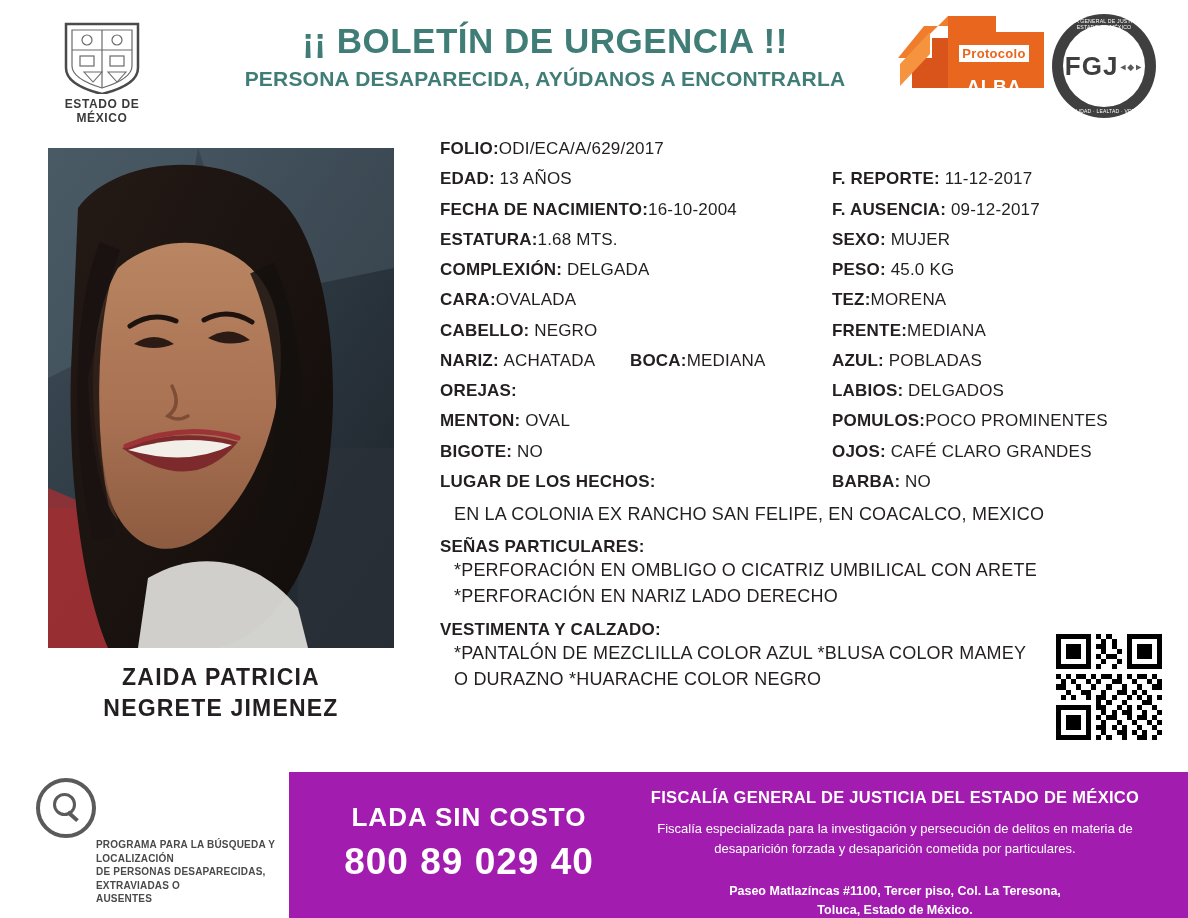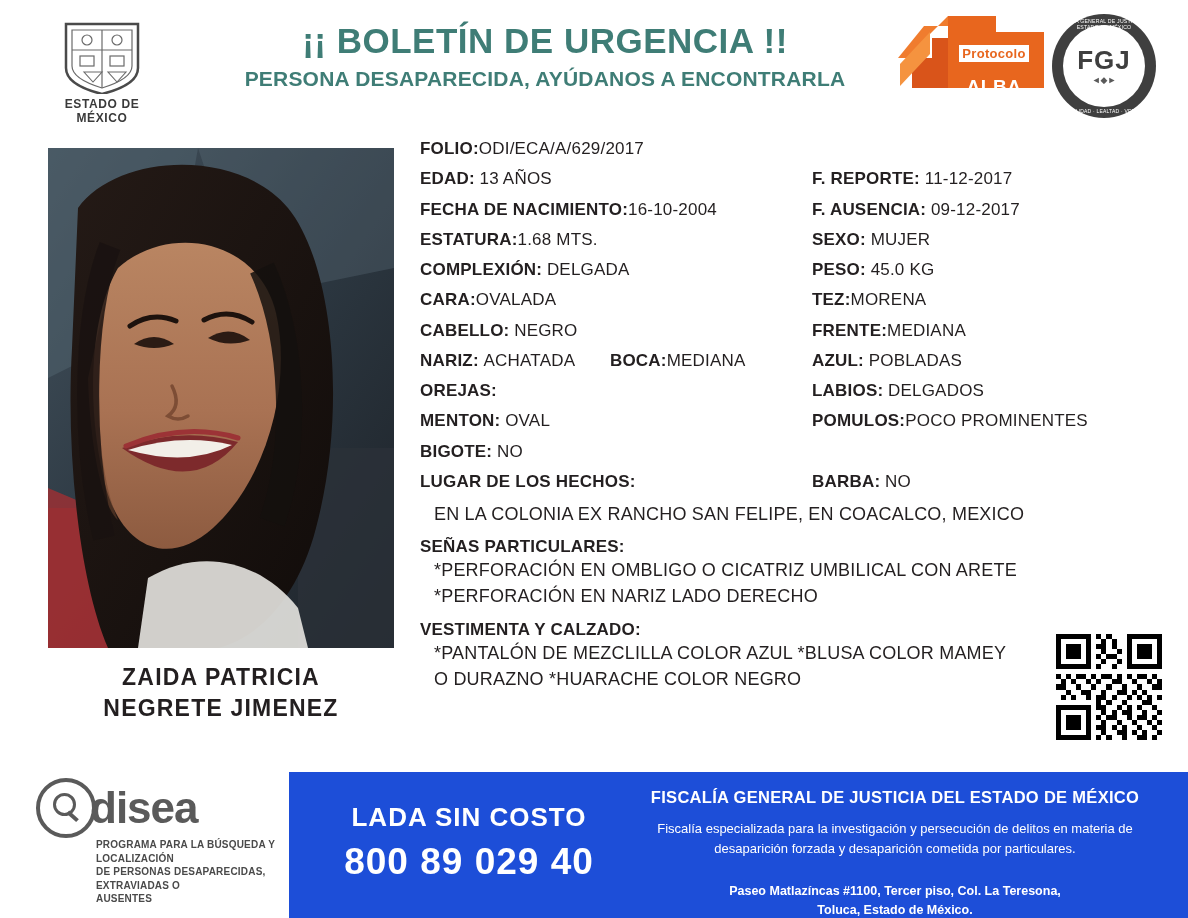--- a/index.html
+++ b/index.html
@@ -117,21 +117,20 @@
   }
   .fgj-inner {
     position: absolute;
     left: 11px; top: 11px;
     width: 82px; height: 82px;
     border-radius: 50%;
     background: #ffffff;
     display: flex;
     align-items: center;
     justify-content: center;
-    flex-direction: column;
   }
   .fgj-letters {
     font-size: 26px;
     font-weight: bold;
     color: #3f3f3f;
     letter-spacing: 1px;
     line-height: 1;
   }
   .fgj-wings {
     font-size: 9px;
@@ -167,21 +166,21 @@
     font-size: 23px;
     font-weight: bold;
     letter-spacing: 1.2px;
     line-height: 1.35;
     color: #231f20;
   }
 
   
   .data {
     position: absolute;
-    left: 420px; top: 138px;
+    left: 440px; top: 138px;
     width: 720px;
   }
   .row {
     display: flex;
     align-items: baseline;
     margin-bottom: 9px;
   }
   .col-left { width: 392px; }
   .col-right { width: 328px; }
   .fld {
@@ -270,21 +269,21 @@
     color: #3f7d76;
     letter-spacing: 0.5px;
     margin-top: 10px;
     margin-left: 6px;
   }
 
   .footer-bar {
     position: absolute;
     left: 289px; top: 772px;
     width: 899px; height: 146px;
-    background: #1d4ed8;
+    background: #a21caf;
     color: #ffffff;
   }
   .lada {
     position: absolute;
     left: 30px; top: 30px;
     width: 300px;
     text-align: center;
   }
   .lada-label {
     font-size: 26px;
@@ -528,20 +527,24 @@
     </div>
     <div class="col-right fld">
       <span class="lbl">POMULOS:</span><span class="val">POCO PROMINENTES</span>
     </div>
   </div>
 
   <div class="row">
     <div class="col-left fld">
       <span class="lbl">BIGOTE:</span>
       <span class="val">NO</span>
+    </div>
+    <div class="col-right fld">
+      <span class="lbl">OJOS:</span>
+      <span class="val">CAFÉ CLARO GRANDES</span>
     </div>
   </div>
 
   <div class="row">
     <div class="col-left fld">
       <span class="lbl">LUGAR DE LOS HECHOS:</span>
     </div>
     <div class="col-right fld">
       <span class="lbl">BARBA:</span>
       <span class="val">NO</span>
@@ -681,21 +684,20 @@
     </g>
   </svg>
 </div>
 
 <div class="footer-left">
   <div class="odisea-logo">
     <div class="odisea-mark">
       <div class="mag"></div>
       <div class="handle"></div>
     </div>
-    <div class="odisea-word">disea</div>
   </div>
   <div class="odisea-tag" style="white-space:pre-line;">PROGRAMA PARA LA BÚSQUEDA Y LOCALIZACIÓN
 DE PERSONAS DESAPARECIDAS, EXTRAVIADAS  O
 AUSENTES</div>
   <div class="odisea-phone">(722) 283 20 12</div>
 </div>
 
 <div class="footer-bar">
   <div class="lada">
     <div class="lada-label">LADA SIN COSTO</div>

